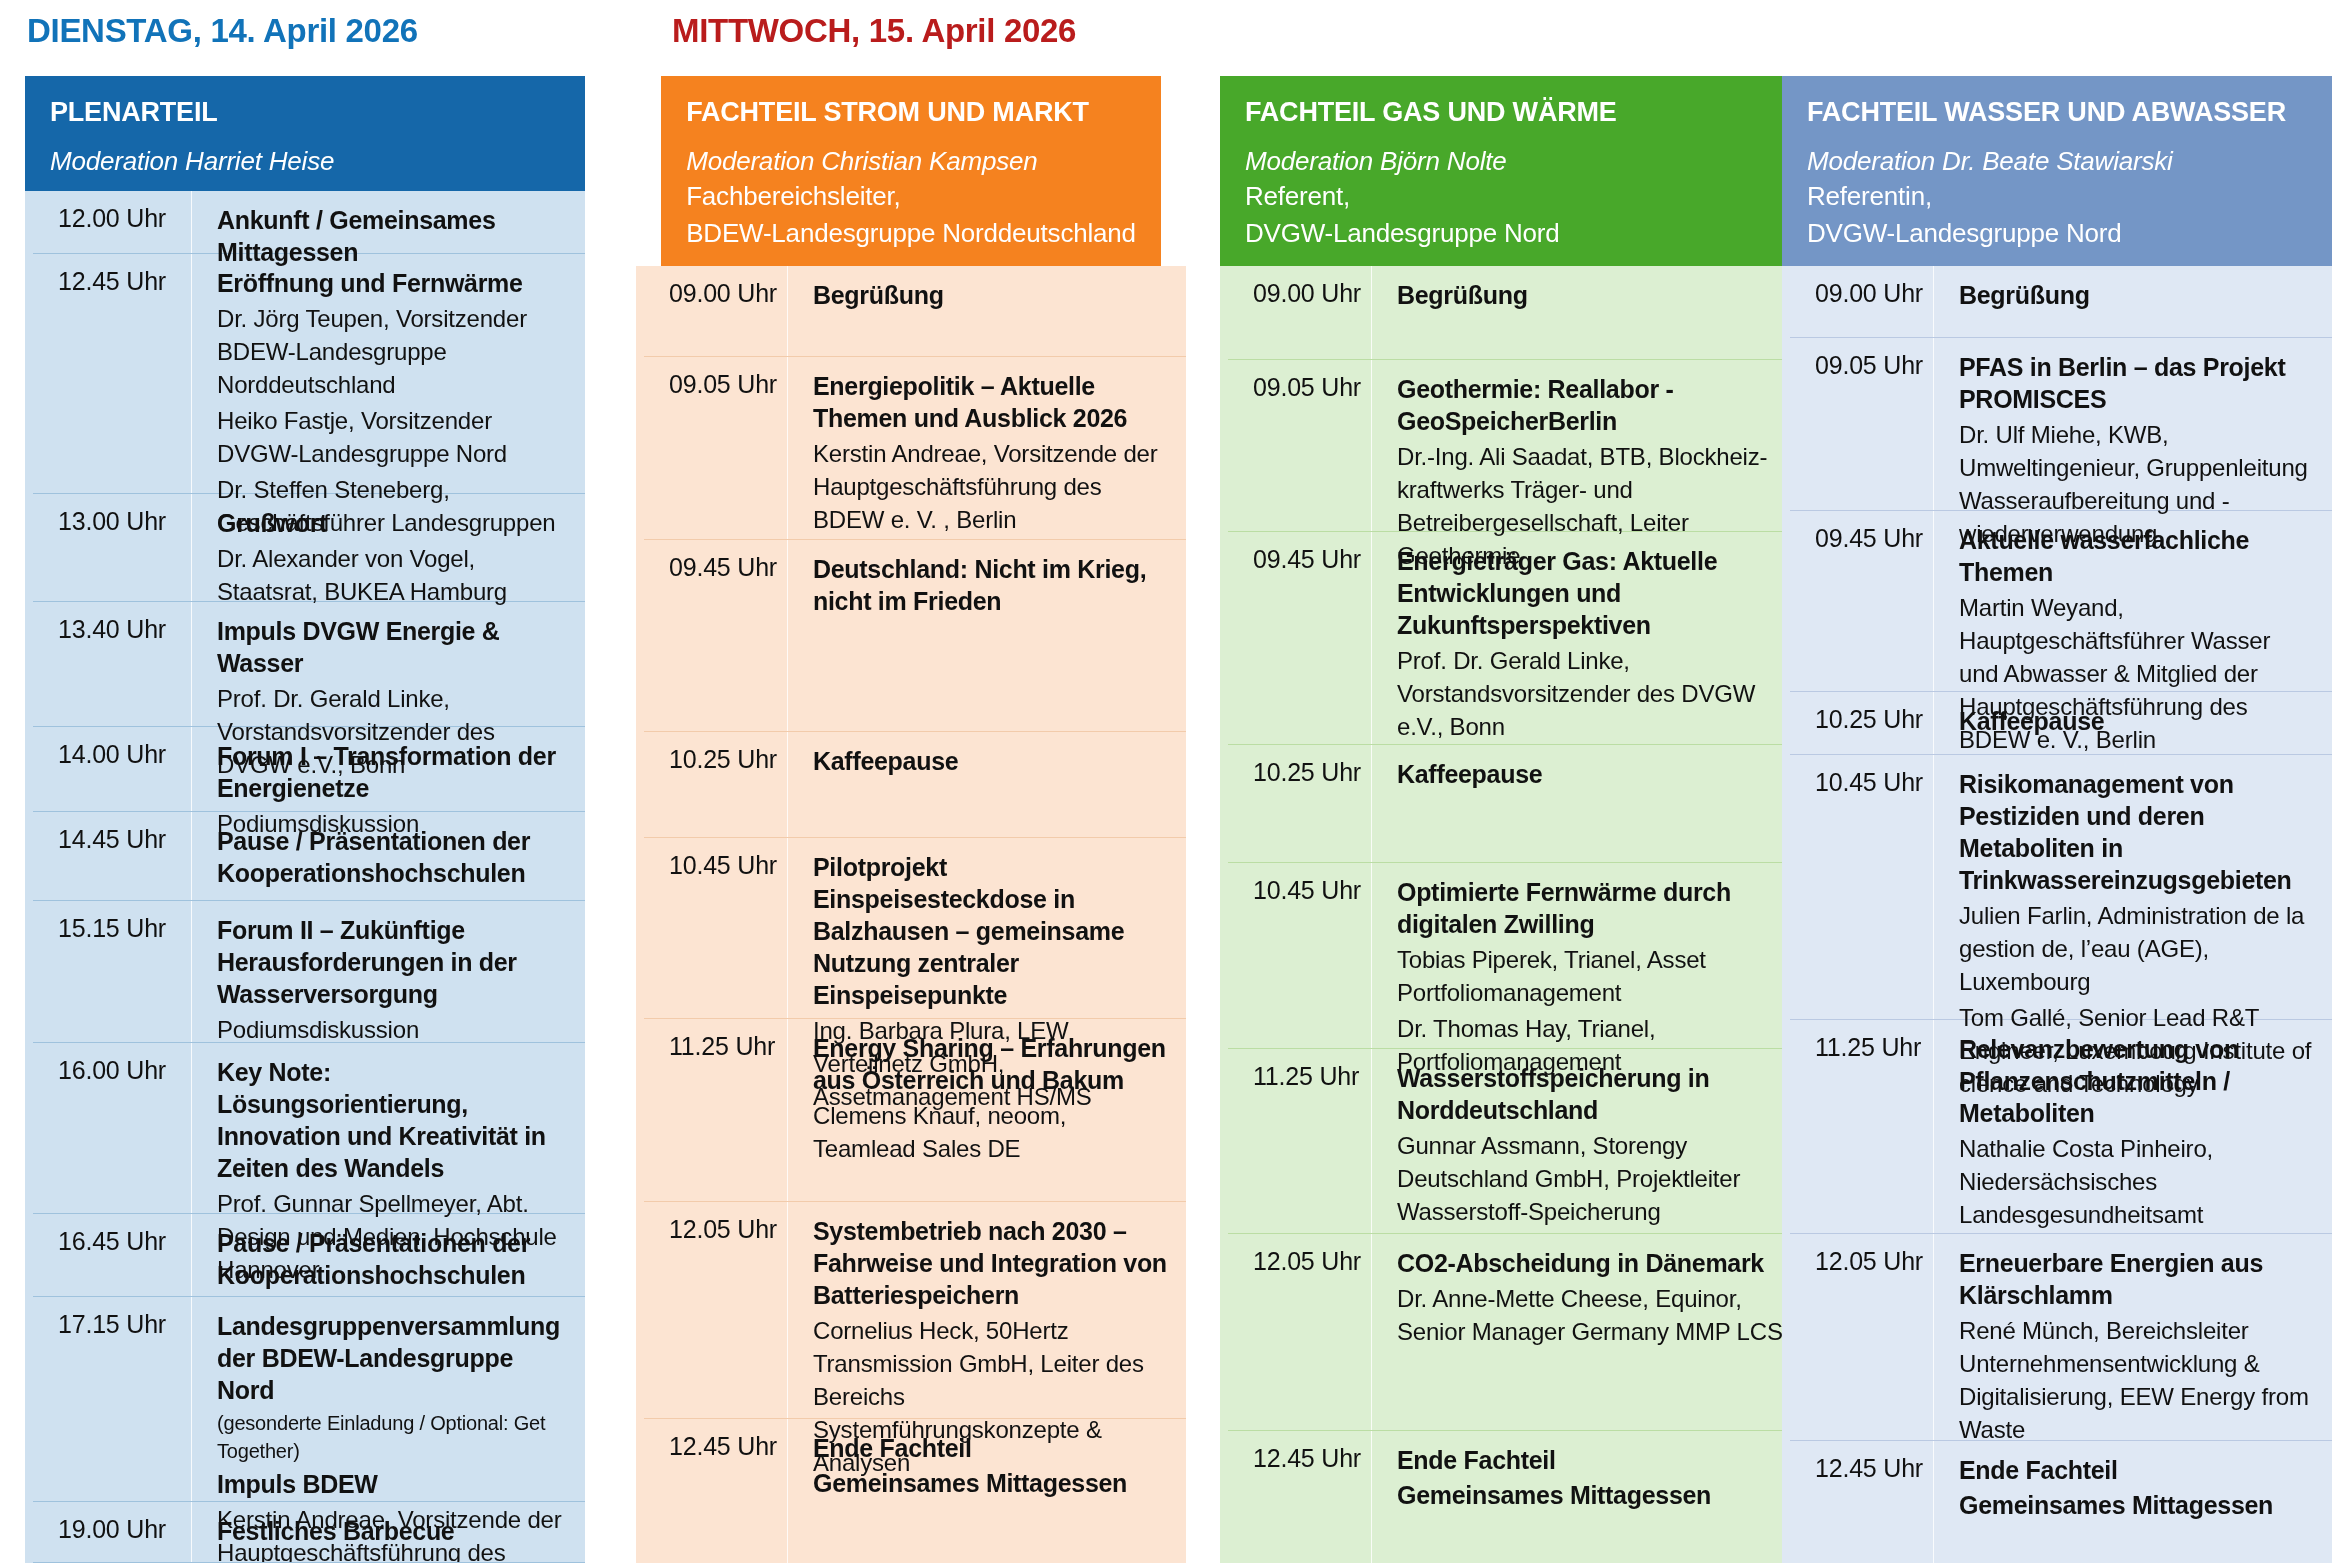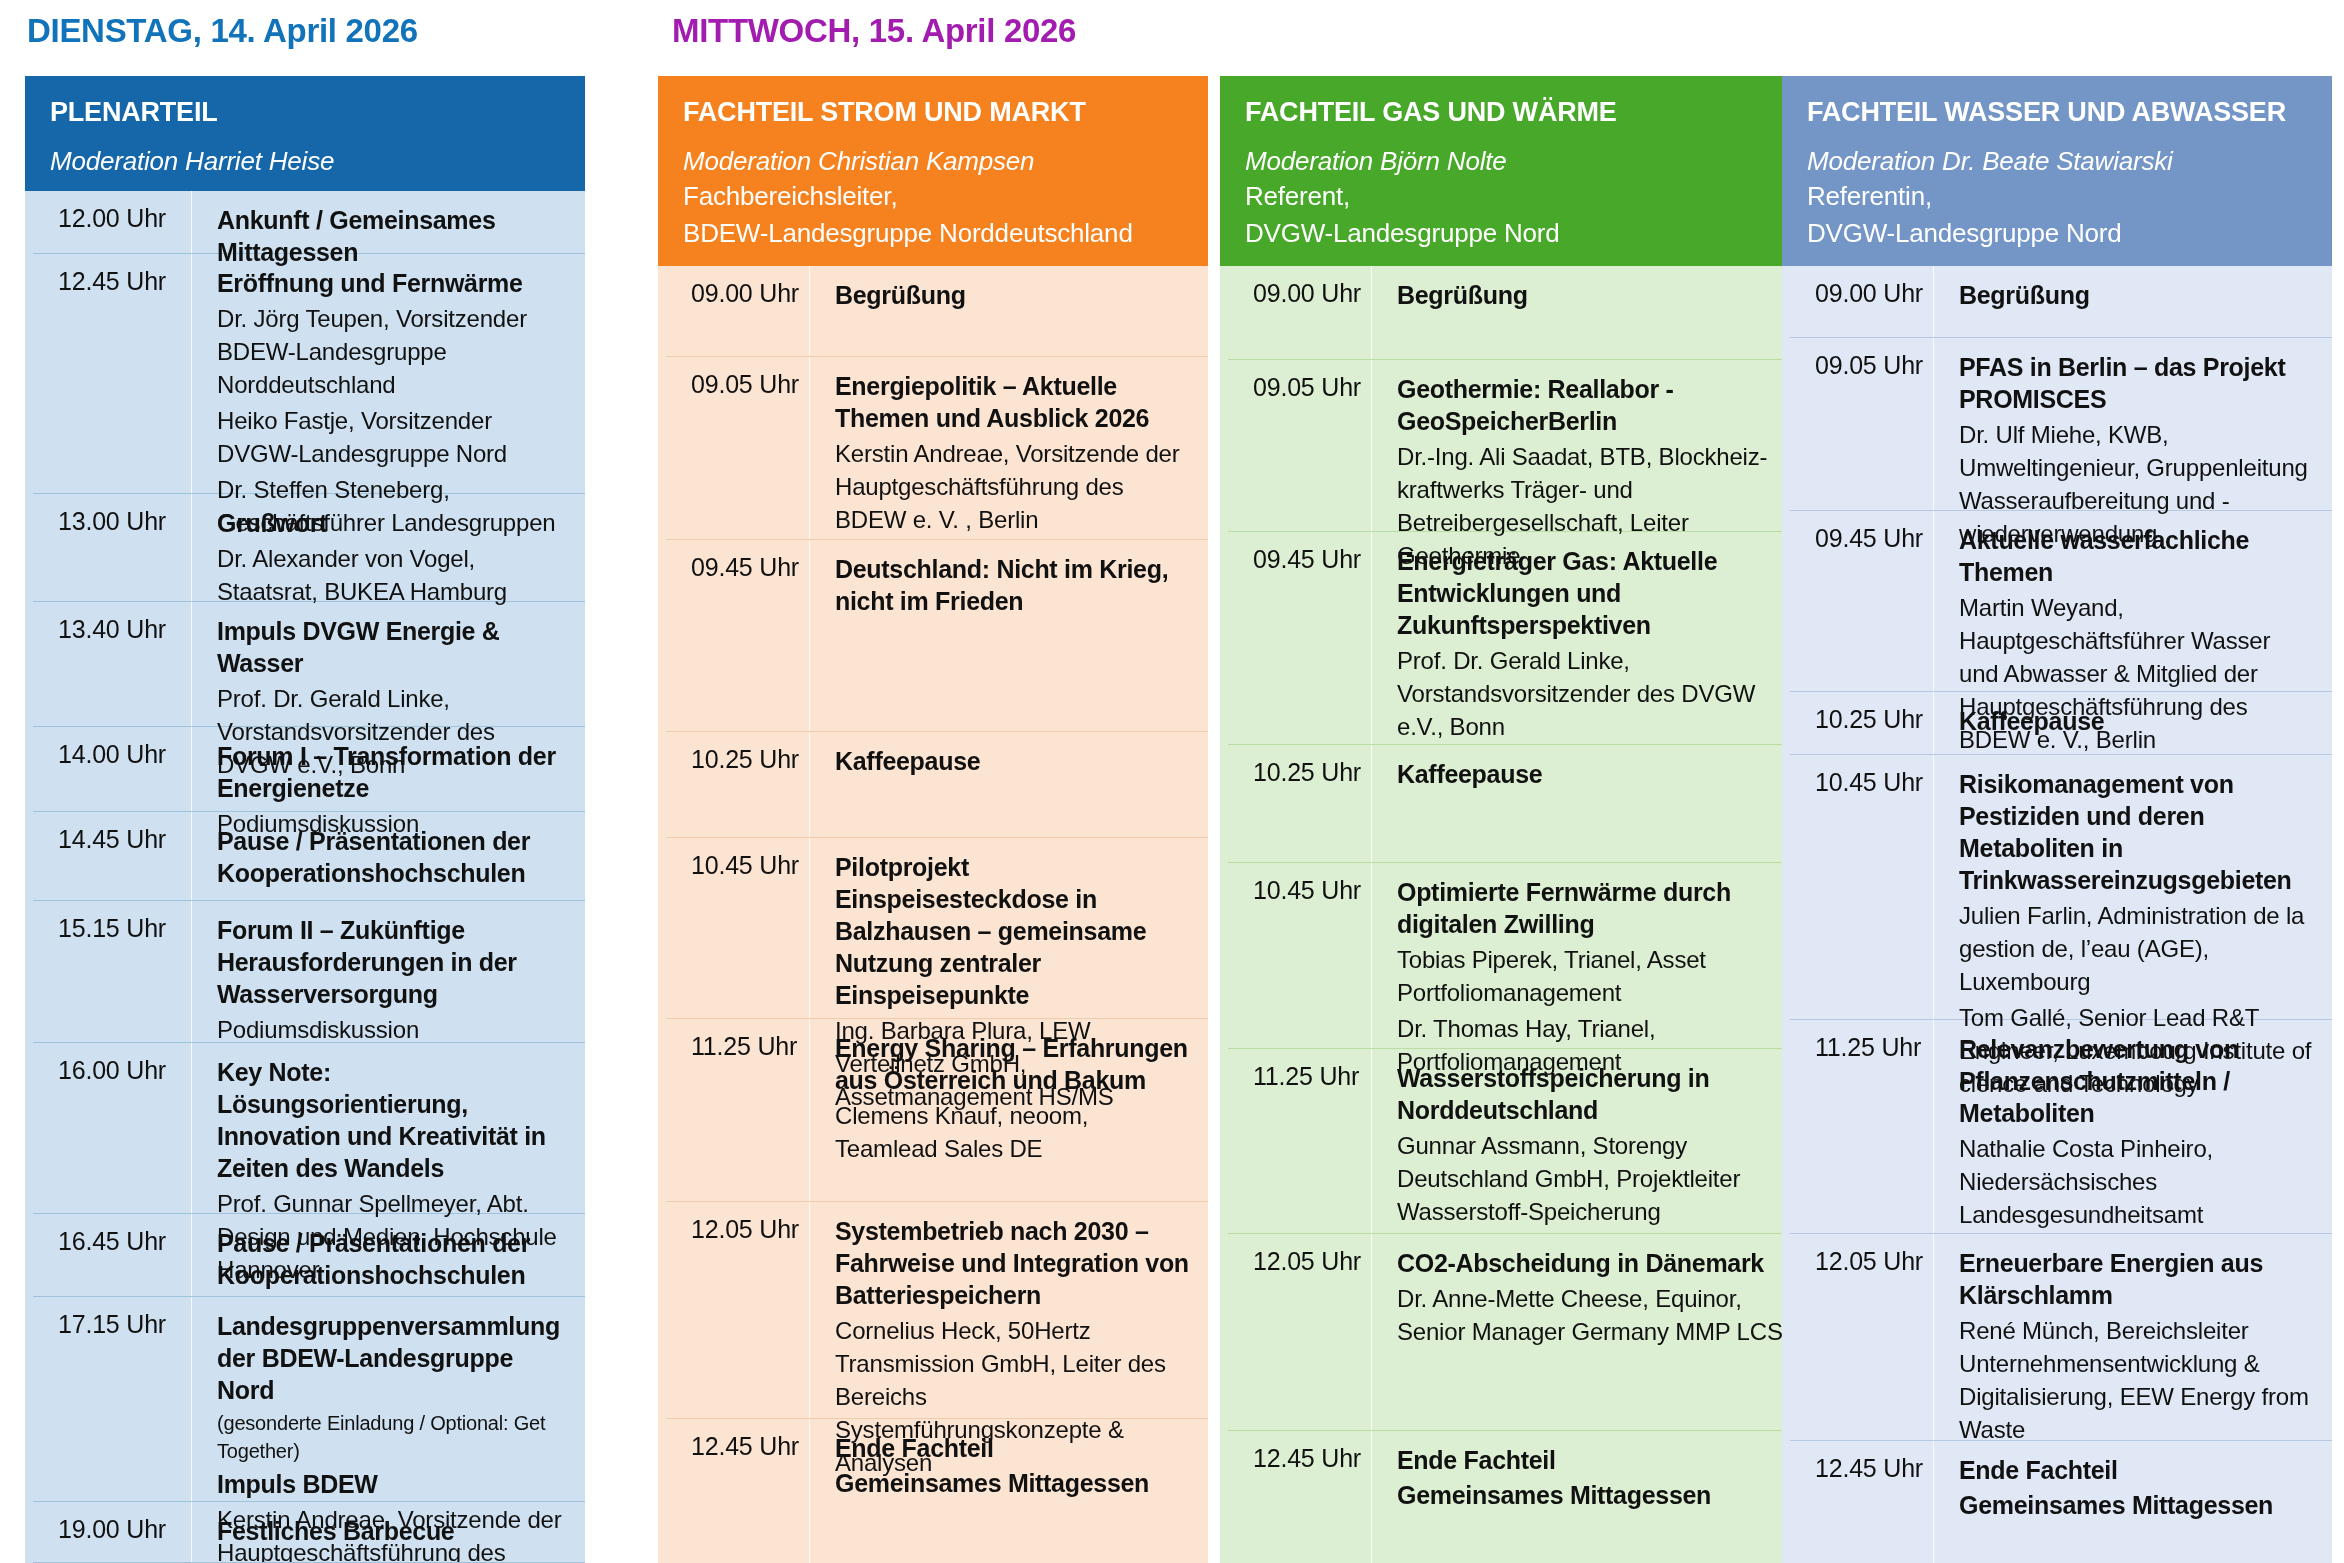--- a/index.html
+++ b/index.html
@@ -14,21 +14,21 @@
     font-size:33px;font-weight:bold;letter-spacing:-0.3px;
     white-space:nowrap;
   }
   .dt0{left:27px;}
   .dt1{left:672px;}
   .column{
     position:absolute;top:76px;height:1487px;
     display:flex;flex-direction:column;overflow:hidden;
   }
   .c0{left:25px;width:560px;}
-  .c1{left:658px;width:550px;}
+  .c1{left:636px;width:550px;align-items:center;}
   .c2{left:1220px;width:601px;}
   .c3{left:1782px;width:550px;}
   .header{
     background:var(--accent);color:#fff;
     padding:21px 25px 0 25px;box-sizing:border-box;flex:0 0 auto;
   }
   .c0 .header{height:115px;}
   .c1 .header,.c2 .header,.c3 .header{height:190px;}
   .h-title{font-size:27px;font-weight:bold;letter-spacing:-0.2px;margin-bottom:17.3px;white-space:nowrap;}
   .h-line{font-size:26px;line-height:37px;letter-spacing:-0.2px;}
@@ -70,21 +70,21 @@
   .c3 .row:nth-child(1){min-height:72px}  .c3 .row:nth-child(2){min-height:173px}
   .c3 .row:nth-child(3){min-height:168px} .c3 .row:nth-child(4){min-height:63px}
   .c3 .row:nth-child(5){min-height:265px} .c3 .row:nth-child(6){min-height:214px}
   .c3 .row:nth-child(7){min-height:207px} .c3 .row:nth-child(8){min-height:122px}
 </style>
 </head>
 <body style="background: rgb(255, 255, 255);">
 
 <div>
   <div class="date-title dt0" style="color: rgb(17, 115, 185);">DIENSTAG, 14. April 2026</div>
-  <div class="date-title dt1" style="color: #a21caf;">MITTWOCH, 15. April 2026</div>
+  <div class="date-title dt1" style="color: #b91c1c;">MITTWOCH, 15. April 2026</div>
   <div id="columns">
       <div class="column c0" style="--accent: #1567a9; --rowbg: #cfe1f0; --sep: #9fc2dd;">
         <div class="header">
           <div class="h-title">PLENARTEIL</div>
           <div class="h-line first">Moderation Harriet Heise</div>
         </div>
         <div class="rows">
           <div class="row">
             <div class="time">12.00 Uhr</div>
             <div class="content">

